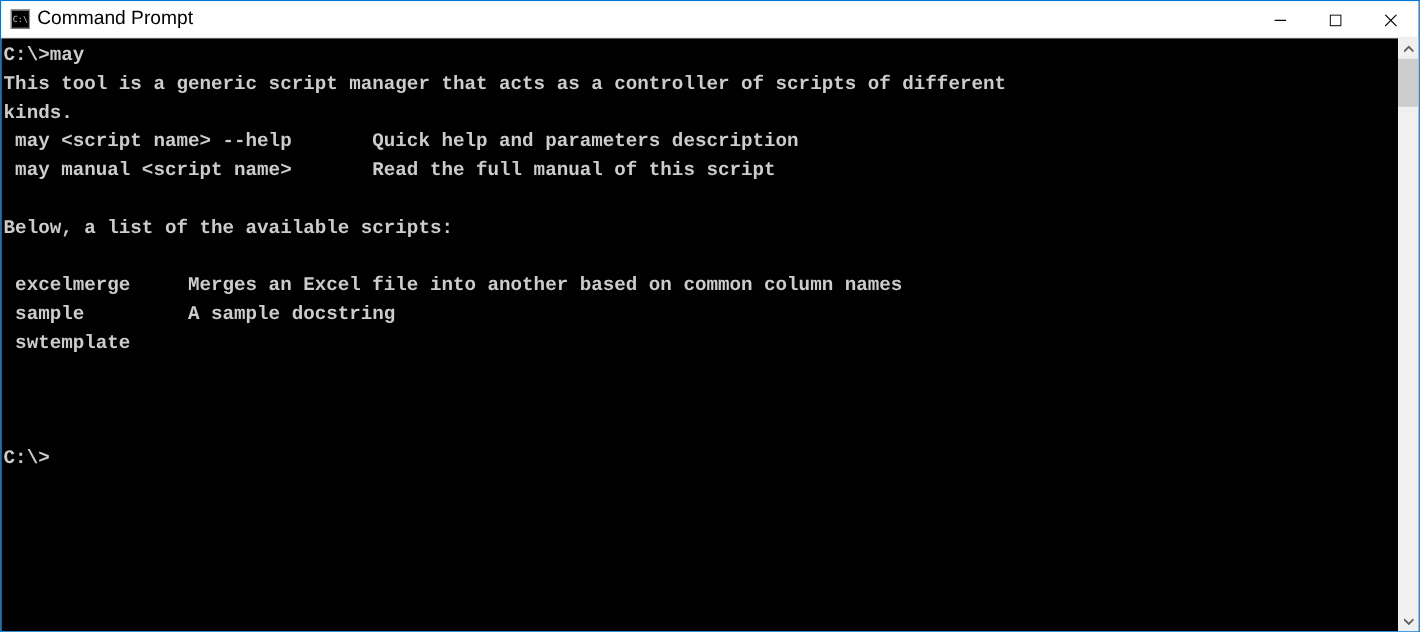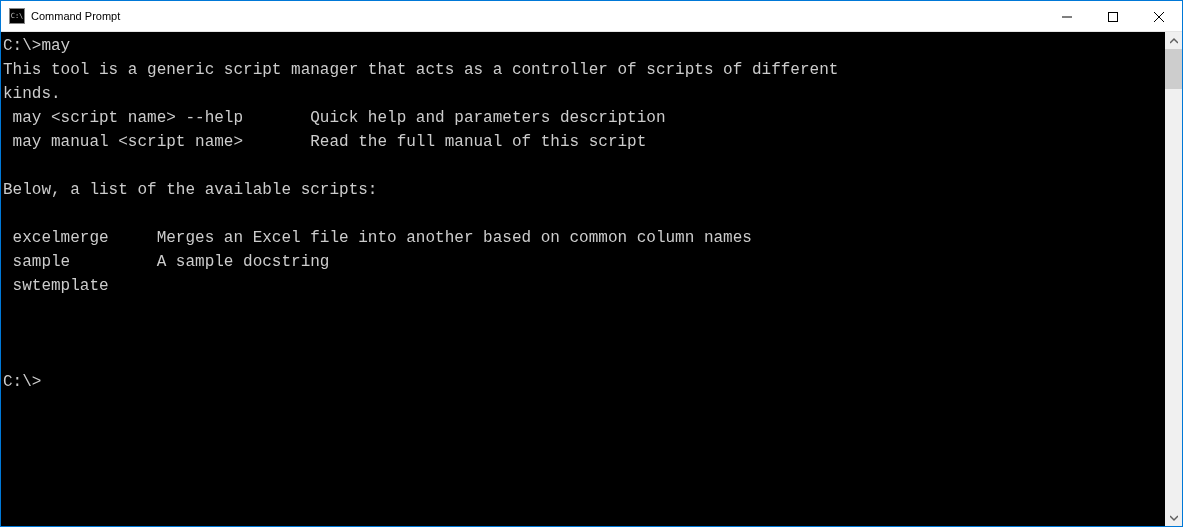--- a/index.html
+++ b/index.html
@@ -34,21 +34,21 @@
       align-items: center;
       justify-content: center;
     }
     .app-icon-inner {
       color: #c0c0c0;
       font-size: 7px;
       font-family: Consolas, monospace;
       line-height: 1;
     }
     .title-text {
-      font-size: 11px;
+      font-size: 16px;
       color: #000000;
       flex: 1;
     }
     .window-controls {
       display: flex;
       height: 100%;
     }
     .win-btn {
       width: 46px;
       height: 31px;
@@ -57,20 +57,21 @@
       justify-content: center;
       background: transparent;
       border: none;
       cursor: pointer;
     }
     .terminal-container {
       position: relative;
       width: 100%;
       height: calc(100% - 31px);
       display: flex;
+      font-weight: bold;
     }
     .terminal {
       background: #000000;
       color: #cccccc;
       font-family: Consolas, "Courier New", monospace;
       font-size: 16px;
       line-height: 24px;
       padding: 2px 0 2px 2px;
       white-space: pre;
       flex: 1;

